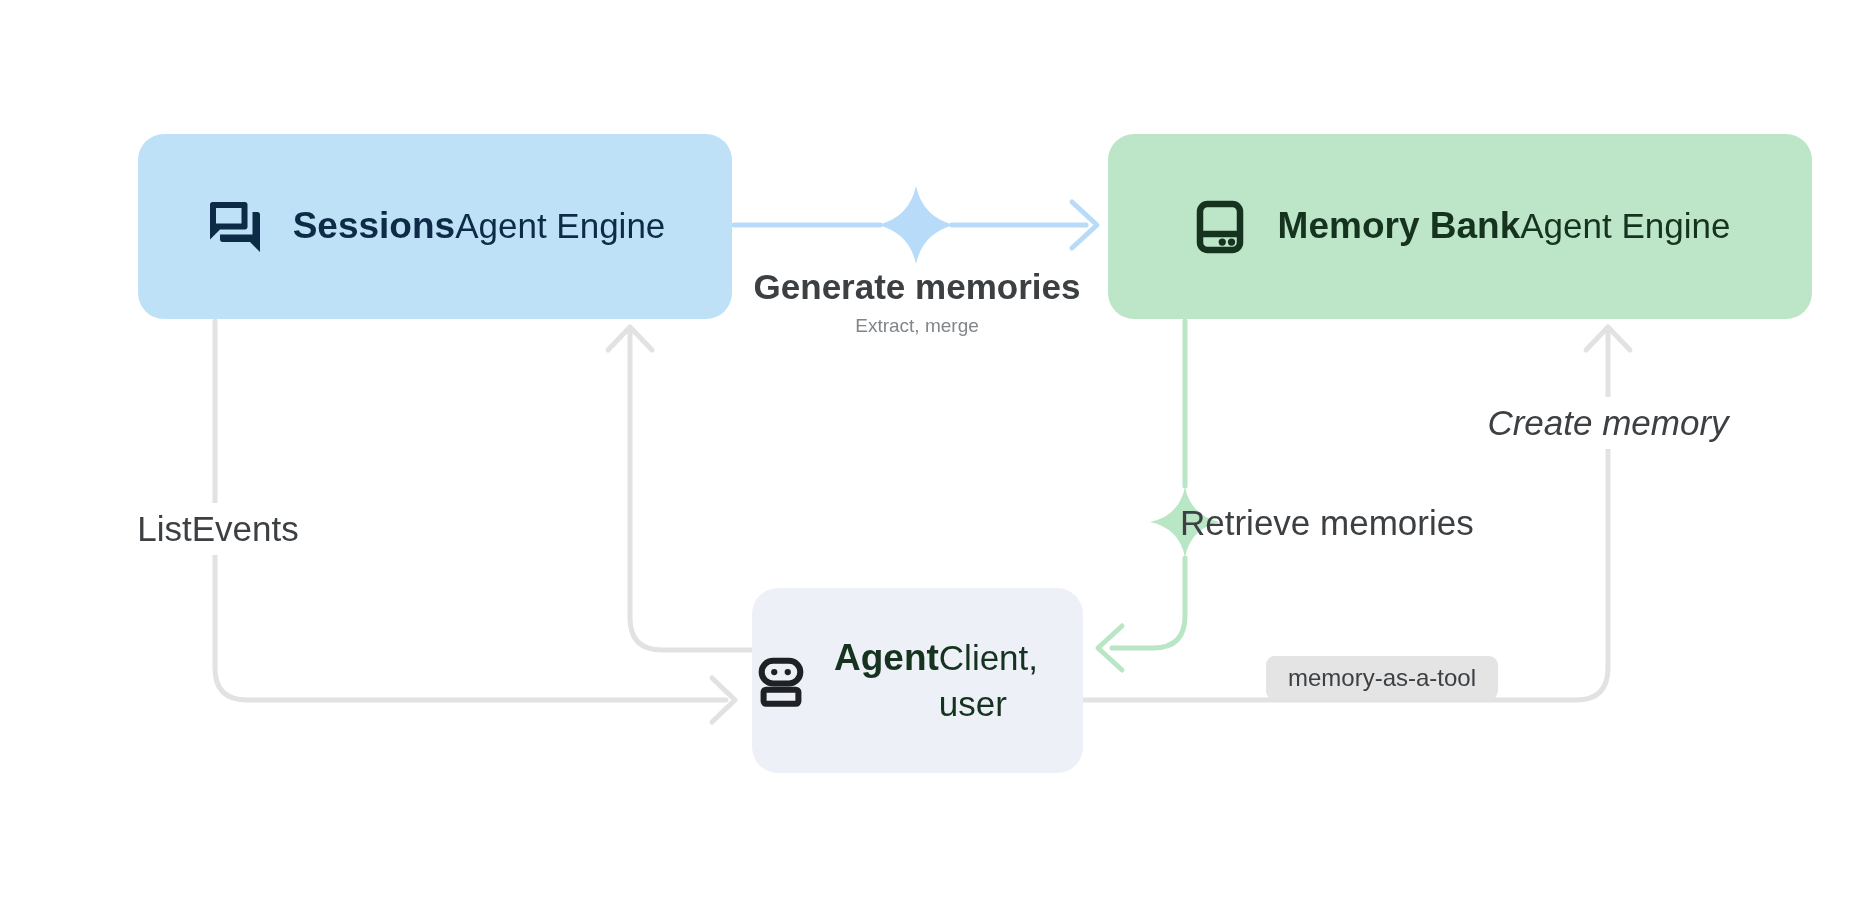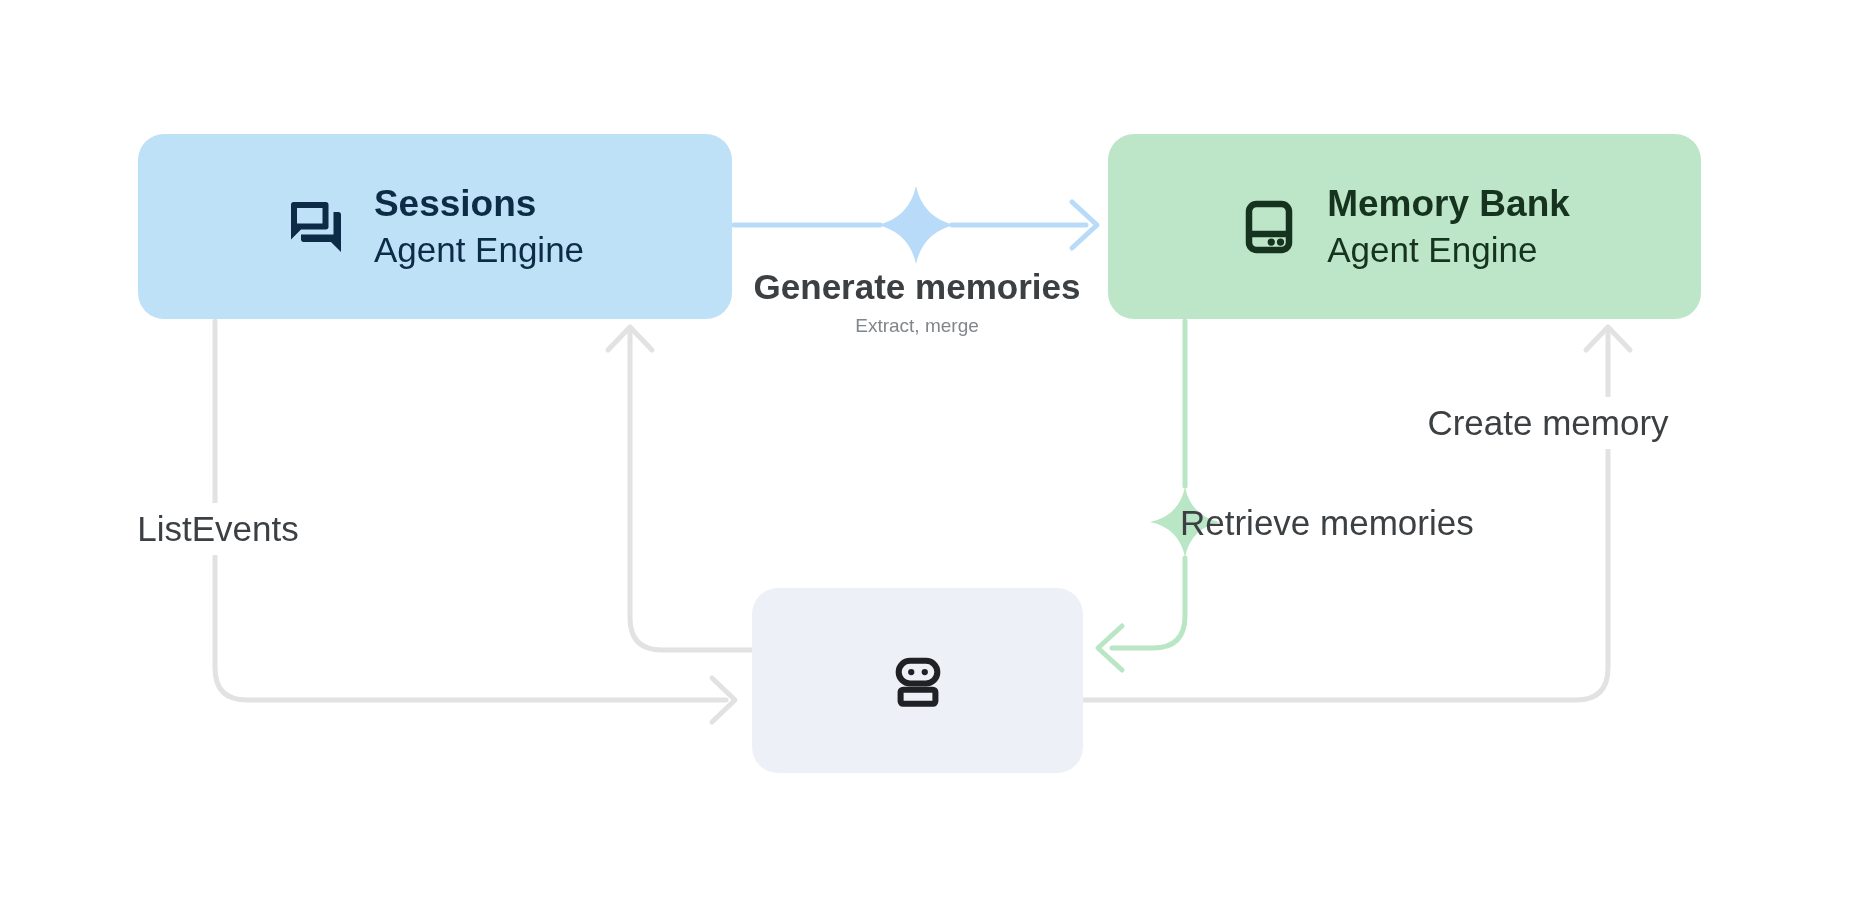--- a/index.html
+++ b/index.html
@@ -10,25 +10,25 @@
   #connectors{position:absolute;left:0;top:0;width:1860px;height:904px;}
   .line{fill:none;stroke-width:5;stroke-linecap:round;stroke-linejoin:round;}
   .gray{stroke:var(--gray_line);}
   .blue{stroke:var(--blue_line);}
   .green{stroke:var(--green_line);}
   .sparkle-blue{fill:var(--blue_line);stroke:none;}
   .sparkle-green{fill:var(--green_line);stroke:none;}
 
   
   .node{position:absolute;border-radius:26px;display:flex;align-items:center;justify-content:center;gap:28px;}
-  .node .txt{display:flex;flex-direction:column;justify-content:center;}
+  .node .txt{display:flex;flex-direction:row;justify-content:center;}
   .node .title{font-size:37px;font-weight:700;line-height:1.25;}
   .node .subtitle{font-size:35px;font-weight:400;line-height:1.3;}
   #node-sessions{left:138px;top:134px;width:594px;height:185px;background:var(--sessions_fill);color:var(--sessions_text);}
-  #node-memory{left:1108px;top:134px;width:593px;height:185px;background:var(--memory_fill);color:var(--memory_text);}
+  #node-memory{left:1108px;top:134px;width:704px;height:185px;background:var(--memory_fill);color:var(--memory_text);}
   #node-agent{left:752px;top:588px;width:331px;height:185px;background:var(--agent_fill);color:var(--memory_text);gap:24px;}
   .node svg{display:block;}
 
   
   .lbl{position:absolute;transform:translate(-50%,-50%);font-size:35px;color:var(--label_dark);white-space:nowrap;}
   .lbl.bold{font-weight:700;}
   .lbl.sub{font-weight:400;color:var(--label_gray);font-size:19px;}
   .lbl.online{background:#ffffff;padding:6px 14px;}
   #lbl-retrieve{transform:translateY(-50%);}
   #badge-tool{position:absolute;transform:translate(-50%,-50%);background:var(--badge_bg);
@@ -90,26 +90,31 @@
 
   <div class="node" id="node-agent">
     <span>
       <svg width="58" height="58" viewBox="0 0 24 24" fill="none">
         <rect x="4" y="3.6" width="16" height="9.4" rx="4.7" stroke="#1f2124" stroke-width="2.5"></rect>
         <circle cx="9.2" cy="8.3" r="1.3" fill="#1f2124"></circle>
         <circle cx="14.8" cy="8.3" r="1.3" fill="#1f2124"></circle>
         <rect x="4.8" y="15.6" width="14.4" height="5.8" rx="1" stroke="#1f2124" stroke-width="2.5"></rect>
       </svg>
     </span>
+    <span class="txt">
+      <span class="title">Agent</span>
+      <span class="subtitle">Client, user</span>
+    </span>
   </div>
 
   <div class="lbl bold" style="left:917px;top:287px;">Generate memories</div>
   <div class="lbl sub" style="left:917px;top:326px;">Extract, merge</div>
 
 
   <div class="lbl online" style="left:218px;top:529px;">ListEvents</div>
 
   <div class="lbl" id="lbl-retrieve" style="left:1180px;top:523px;">Retrieve memories</div>
 
-  <div class="lbl online" style="left:1548px;top:423px;">Create memory</div>
+  <div class="lbl online" style="left:1608px;top:423px;font-style:italic;">Create memory</div>
 
+  <div id="badge-tool" style="left:1382px;top:678px;">memory-as-a-tool</div>
 
 </div>
 
 </body></html>

